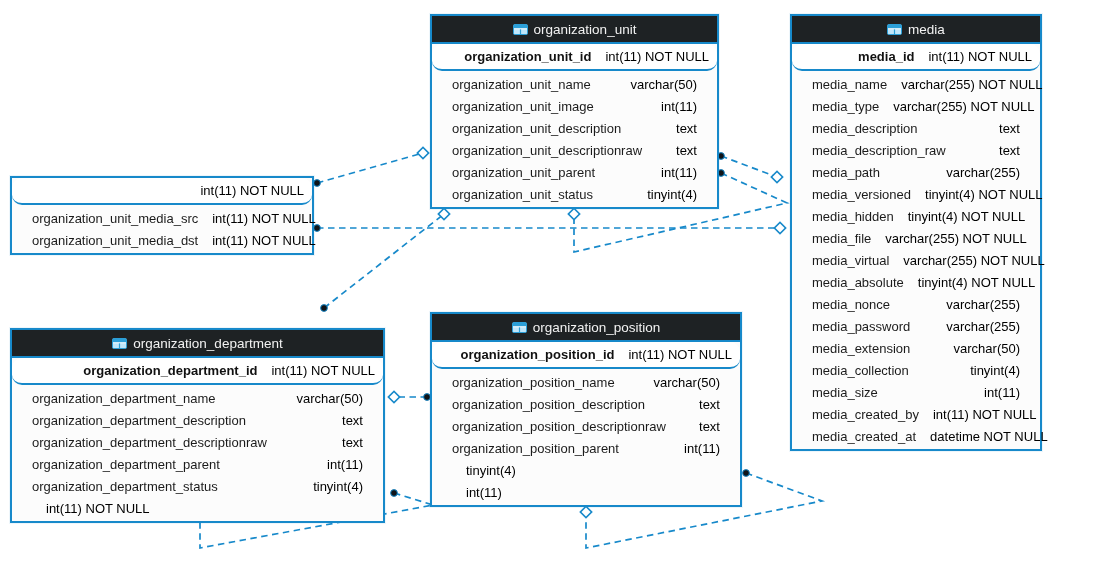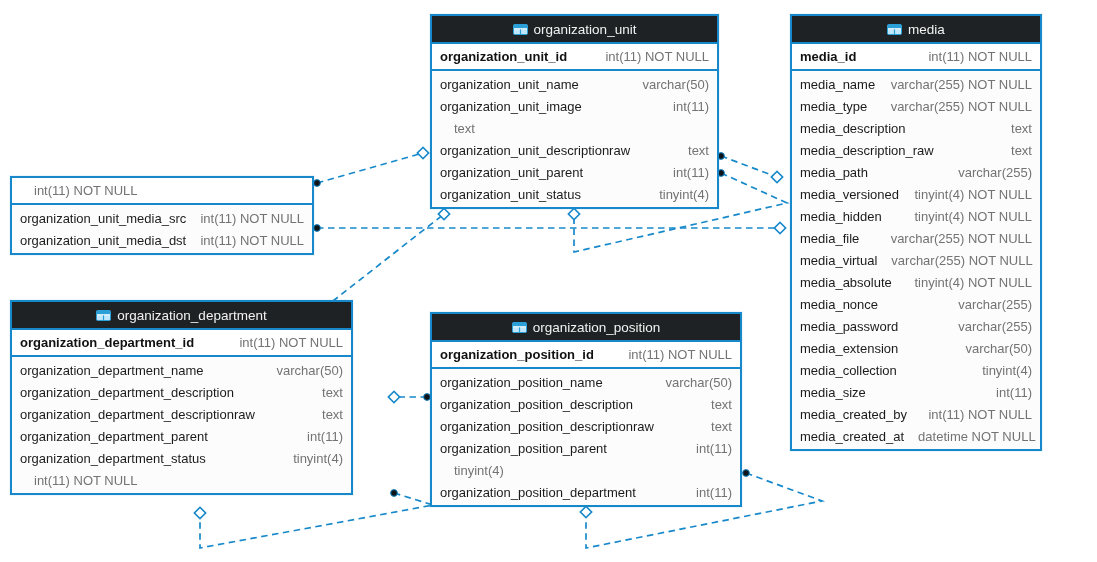--- a/index.html
+++ b/index.html
@@ -11,33 +11,33 @@
     position:absolute;border:2px solid #1789ca;background:#fcfcfc;
     box-sizing:border-box;box-shadow:0 0 0 1px rgba(23,137,202,0.08);
   }
   .db-table .hdr{
     height:26px;display:flex;align-items:center;justify-content:center;gap:6px;
     background:#1e2224;color:#f2f2f2;font-size:13.5px;
     border-bottom:2px solid #1789ca;cursor:move;
   }
   .db-table .hdr .ticon{display:inline-block;line-height:0;}
   .db-table .pkrow{
-    display:flex;justify-content:space-between;align-items:center;
+    display:flex;justify-content:flex-end;align-items:center;
     height:25px;padding:0 8px;background:#ffffff;
-    border-bottom:2px solid #1789ca;font-size:13px;color:#111;
+    border-bottom:2px solid #1789ca;font-size:13px;color:#111;border-radius:10px;
   }
   .db-table .pkrow .cname{font-weight:bold;white-space:nowrap;}
   .db-table .rows{padding:2px 0;}
   .db-table .crow{
     display:flex;justify-content:space-between;align-items:center;
-    height:22px;padding:0 8px;font-size:13px;color:#1b1b1b;background:transparent;
+    height:22px;padding:0 20px;font-size:13px;color:#1b1b1b;background:transparent;
     white-space:nowrap;
   }
   .db-table .crow .ctype,.db-table .pkrow .ctype{
-    margin-left:14px;white-space:nowrap;color:#737373;
+    margin-left:14px;white-space:nowrap;color:#000000;
   }
   #rel-layer{position:absolute;left:0;top:0;pointer-events:none;}
   #rel-layer .relline{pointer-events:stroke;}
 </style>
 </head>
 <body>
 
 <div id="canvas">
   <svg id="rel-layer" width="1097" height="562">
       <polyline points="317,183 423,153" fill="none" stroke="#1789ca" stroke-width="1.7" stroke-dasharray="6.5 4.5" class="relline"></polyline>
@@ -85,20 +85,21 @@
       <div class="rows">
         <div class="crow">
           <span class="cname">organization_unit_name</span>
           <span class="ctype">varchar(50)</span>
         </div>
         <div class="crow">
           <span class="cname">organization_unit_image</span>
           <span class="ctype">int(11)</span>
         </div>
         <div class="crow">
+          <span class="cname">organization_unit_description</span>
           <span class="ctype">text</span>
         </div>
         <div class="crow">
           <span class="cname">organization_unit_descriptionraw</span>
           <span class="ctype">text</span>
         </div>
         <div class="crow">
           <span class="cname">organization_unit_parent</span>
           <span class="ctype">int(11)</span>
         </div>
@@ -203,21 +204,21 @@
         <div class="crow">
           <span class="cname">organization_unit_media_src</span>
           <span class="ctype">int(11) NOT NULL</span>
         </div>
         <div class="crow">
           <span class="cname">organization_unit_media_dst</span>
           <span class="ctype">int(11) NOT NULL</span>
         </div>
       </div>
     </div>
-    <div class="db-table" style="left: 10px; top: 300px; width: 343px;">
+    <div class="db-table" style="left: 10px; top: 328px; width: 375px;">
       <div class="hdr">
         <span class="ticon">
           <svg width="15" height="11" viewBox="0 0 15 11">
             <rect x="0.5" y="0.5" width="14" height="10" rx="1.2" fill="#bfe6fa" stroke="#2b9fd8"></rect>
             <rect x="1" y="1" width="13" height="3.6" fill="#2b9fd8"></rect>
             <line x1="7.5" y1="4.6" x2="7.5" y2="10" stroke="#2b9fd8" stroke-width="1.2"></line>
             <line x1="1" y1="4.8" x2="14" y2="4.8" stroke="#ffffff" stroke-width="1"></line>
           </svg>
         </span>
         <span class="ttitle">organization_department</span>
@@ -282,18 +283,17 @@
           <span class="ctype">text</span>
         </div>
         <div class="crow">
           <span class="cname">organization_position_parent</span>
           <span class="ctype">int(11)</span>
         </div>
         <div class="crow">
           <span class="ctype">tinyint(4)</span>
         </div>
         <div class="crow">
-          <span class="cname">organization_position_department</span>
           <span class="ctype">int(11)</span>
         </div>
       </div>
     </div>
   </div>
 
 </body></html>

